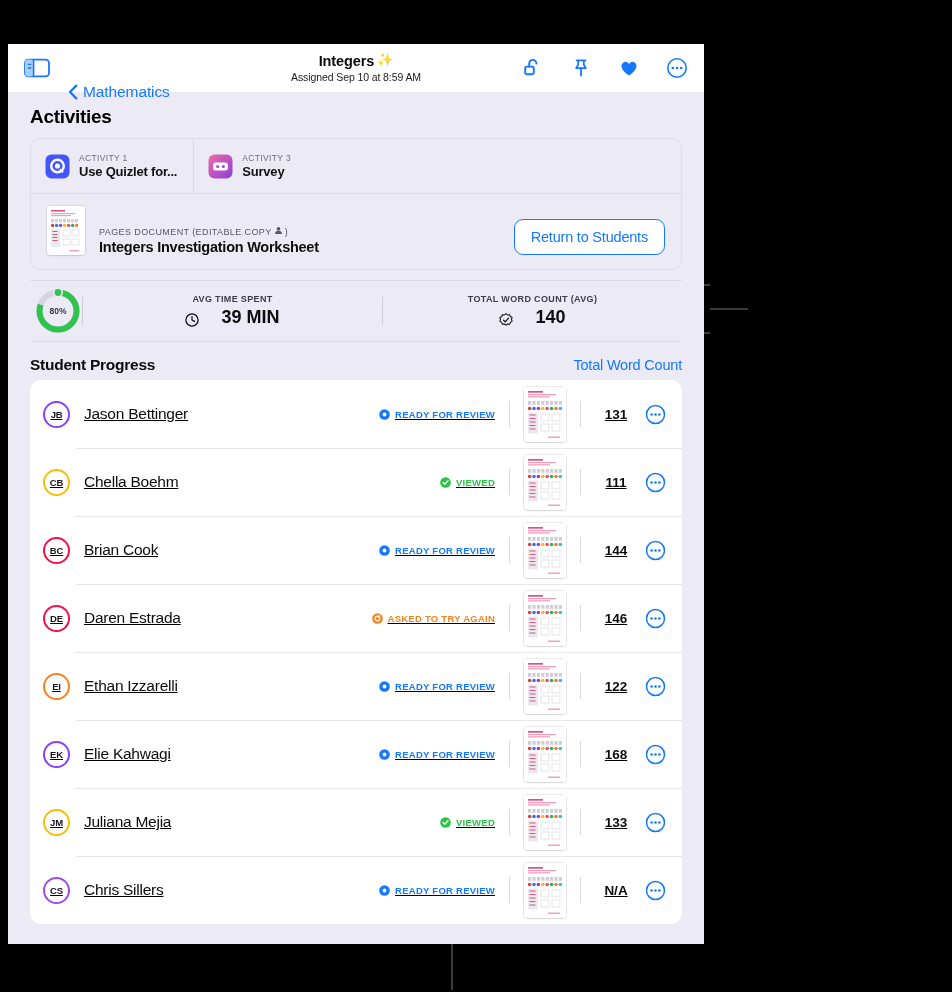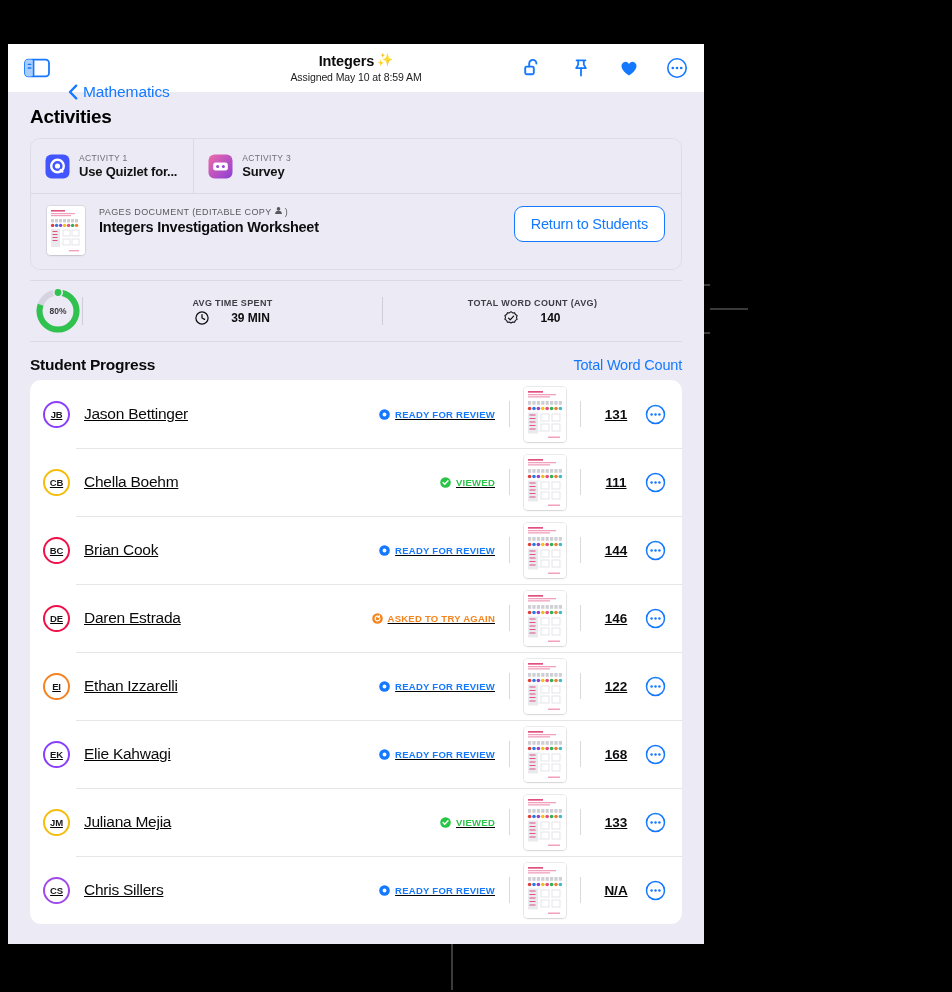--- a/index.html
+++ b/index.html
@@ -70,21 +70,21 @@
     content: ''; position: absolute; left: 0; right: 0; bottom: 0;
     height: 3px; background: #1479ff;
   }
   .tab-icon { width: 25px; height: 25px; flex: none; display:block; }
   .tab-text { display: flex; flex-direction: column; justify-content: center; gap: 1px; }
   .tab-kicker { font-size: 8.5px; color: #6e6e78; letter-spacing: 0.35px; font-weight: 500; }
   .tab-label { font-size: 13px; font-weight: bold; color: #111; letter-spacing: -0.2px; white-space: nowrap; }
   .tab.active .tab-label { color: #1479ff; }
 
   .doc-row {
-    display: flex; align-items: flex-start; gap: 14px;
+    display: flex; align-items: flex-end; gap: 14px;
     background: #eceaf4; padding: 12px 16px 14px 16px;
     border-top: 1px solid #dcd9e6;
   }
   .doc-thumb {
     width: 38px; height: 49px; background: #fff; border-radius: 4px;
     box-shadow: 0 0 0 1px rgba(0,0,0,.07), 0 1px 2px rgba(0,0,0,.10);
     overflow: hidden; flex: none;
   }
   .doc-meta { display: flex; flex-direction: column; gap: 2px; }
   .doc-kicker { font-size: 9px; color: #58585f; letter-spacing: 0.4px; font-weight: 500;
@@ -106,21 +106,21 @@
     border-top: 1px solid #dcd9e6;
     border-bottom: 1px solid #dcd9e6;
     background: #eceaf4;
   }
   .ring-wrap { position: relative; width: 48px; height: 48px; margin-left: 4px; flex: none; }
   .ring-label { position: absolute; inset: 0; display: flex; align-items: center; justify-content: center;
                 font-size: 8.5px; font-weight: bold; color: #3a3a3e; }
   .stat-sep { width: 1px; height: 28px; background: #cfccdc; }
   .stat-cell { flex: 1; display: flex; flex-direction: column; align-items: center; gap: 3px; }
   .stat-kicker { font-size: 9px; font-weight: bold; color: #3d3d45; letter-spacing: 0.35px; }
-  .stat-value { display: flex; align-items: center; gap: 22px; font-size: 12px; font-weight: bold; color: #0d0d0f; }
+  .stat-value { display: flex; align-items: center; gap: 22px; font-size: 18px; font-weight: bold; color: #0d0d0f; }
   .stat-ic { width: 14px; height: 14px; display:block; }
 
   
   .sp-header {
     display: flex; align-items: baseline; justify-content: space-between;
     padding: 14px 22px 6px 22px;
     text-align: center;
   }
   .sp-title { font-size: 15.5px; font-weight: bold; color: #0b0b0c; letter-spacing: -0.25px; }
   .sp-sort { font-size: 14.5px; color: #1479ff; cursor: pointer; letter-spacing: -0.2px; }
@@ -205,21 +205,21 @@
           </span>
           <span class="back-text">Mathematics</span>
         </span>
       </div>
 
       <div class="nav-center">
         <div class="nav-title">
           <span>Integers</span>
           <span class="sparkle">✨</span>
         </div>
-        <div class="nav-sub">Assigned May 10 at 8:59 AM</div>
+        <div class="nav-sub">Assigned Sep 10 at 8:59 AM</div>
       </div>
 
       <div class="nav-right">
         <span class="nav-icon">
           <svg viewBox="0 0 22 22" width="22" height="22" aria-hidden="true">
             <path d="M7.2 9.4 V6.5 a3.6 3.6 0 0 1 7.2 0" fill="none" stroke="#1479ff" stroke-width="1.9" stroke-linecap="round"></path>
             <rect x="3.2" y="9.6" width="8.6" height="7.6" rx="1.5" fill="none" stroke="#1479ff" stroke-width="1.9"></rect>
           </svg>
         </span>
         <span class="nav-icon">

